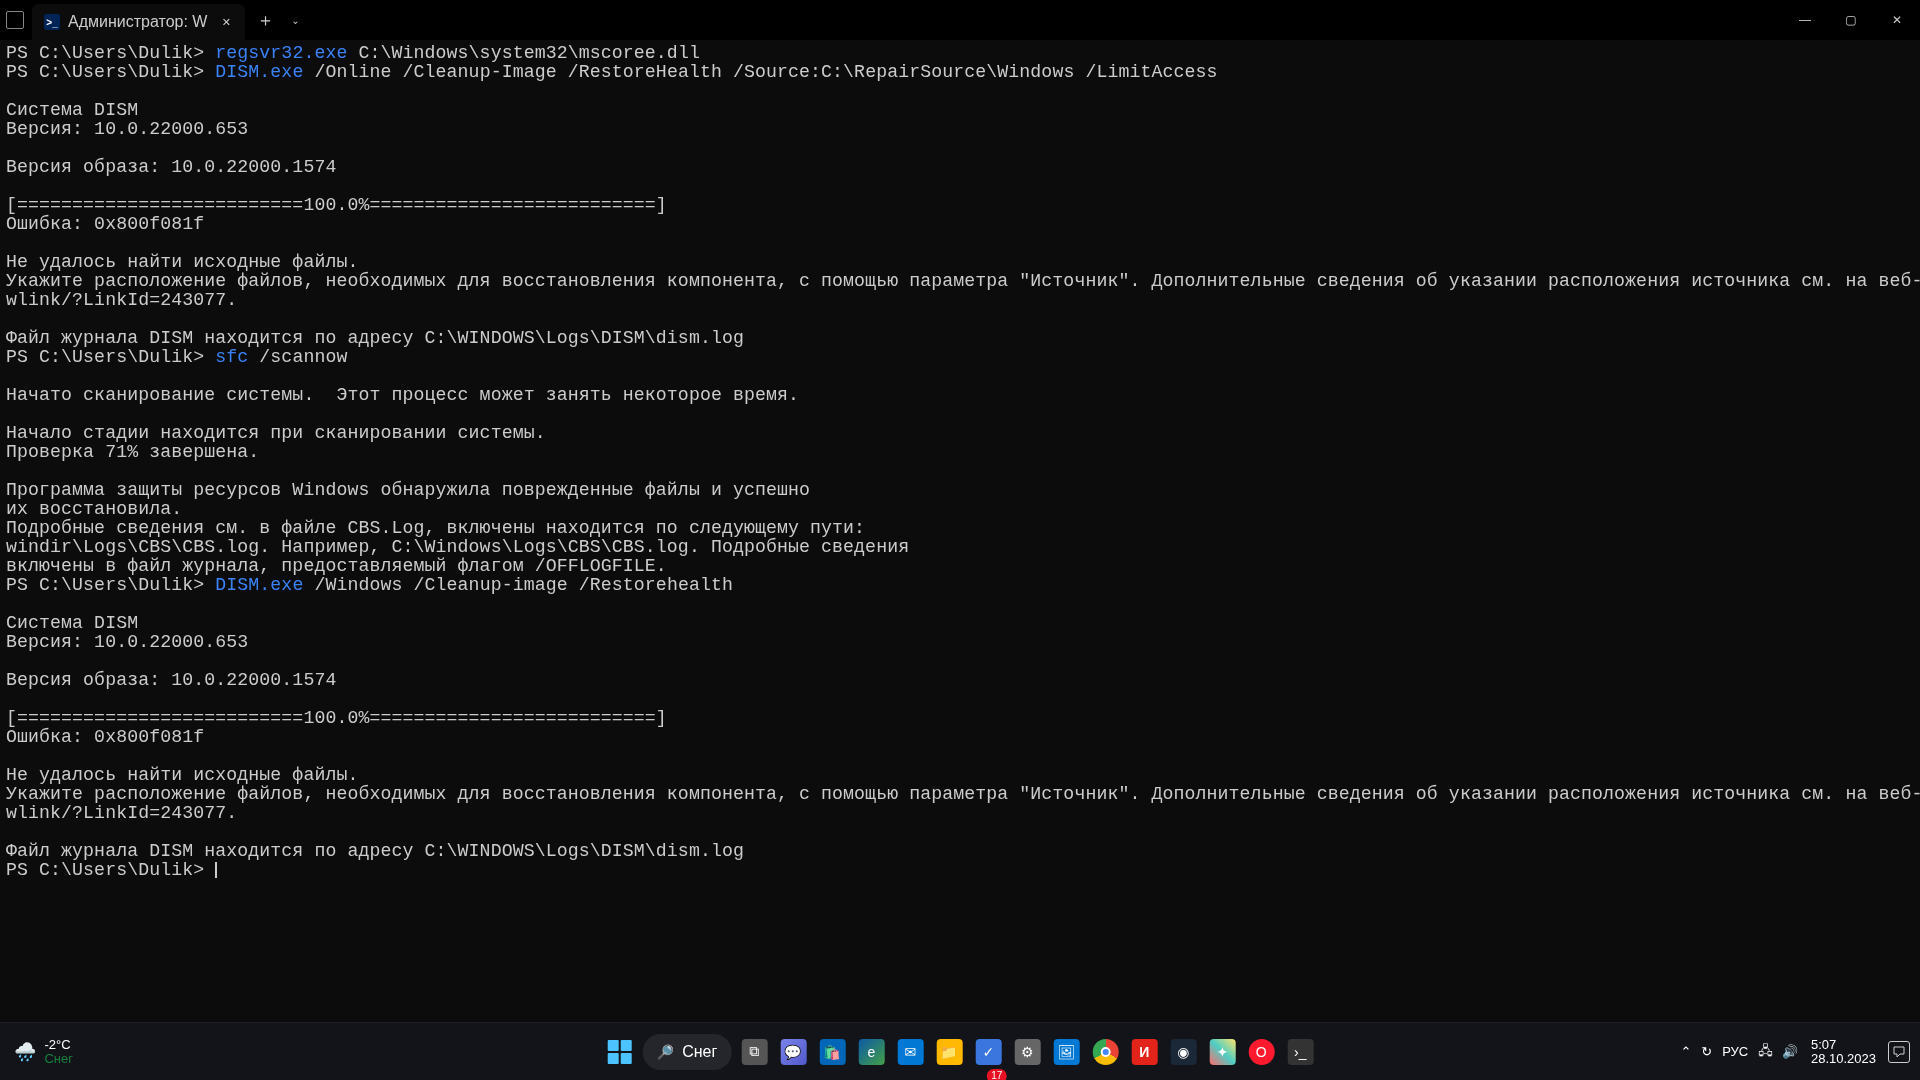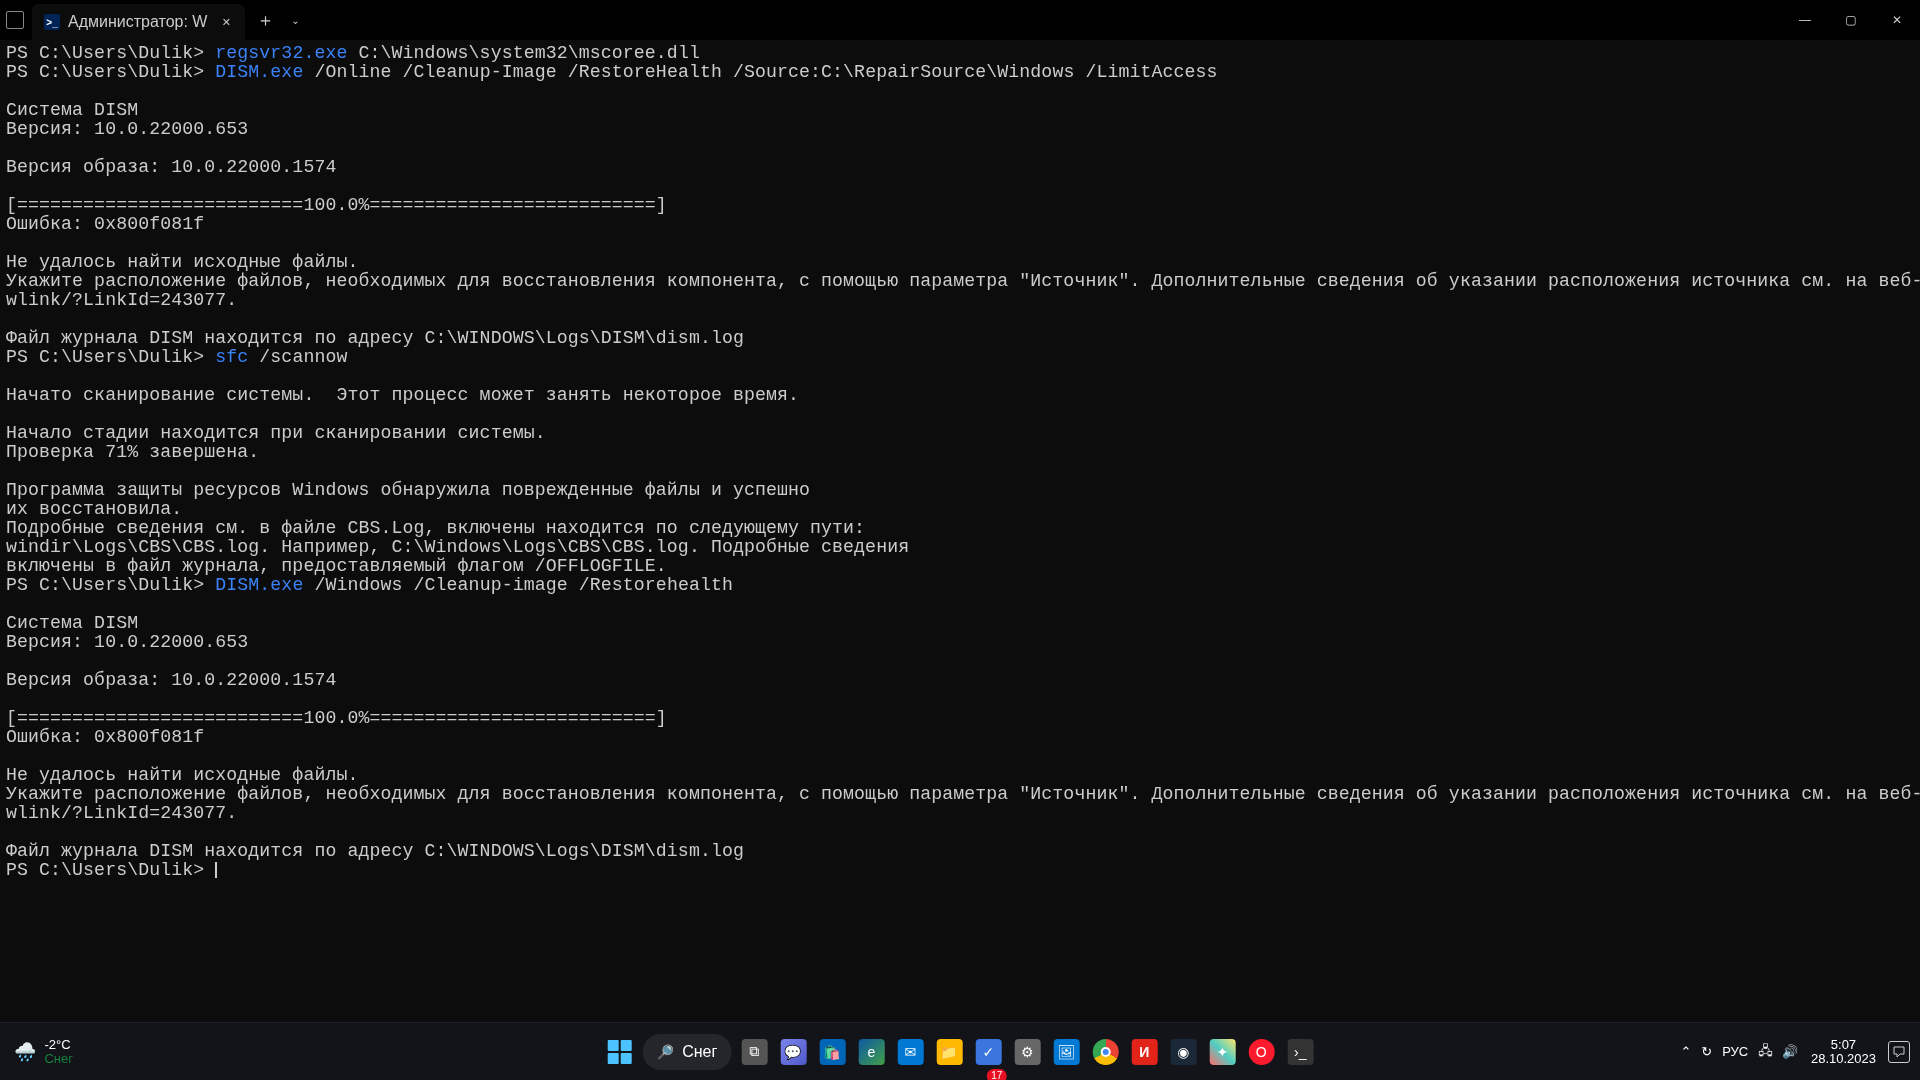--- a/index.html
+++ b/index.html
@@ -32,21 +32,21 @@
   .weather-lbl { font-size:13px; color:#15803d; }
   .tb-center { position:absolute; left:50%; transform:translateX(-50%); display:flex; align-items:center; gap:7px; }
   .start-ico { width:32px; height:32px; display:grid; grid-template-columns:1fr 1fr; grid-template-rows:1fr 1fr; gap:2px; padding:4px; cursor:pointer;}
   .start-ico div { background:#4cc2ff; border-radius:1px; }
   .search { display:flex; align-items:center; background:rgba(255,255,255,0.08); border-radius:18px; padding:6px 14px; gap:8px; cursor:pointer; height:36px;}
   .search-ico { font-size:14px; transform:scaleX(-1);}
   .tb-ico { width:32px; height:32px; border-radius:4px; display:flex; align-items:center; justify-content:center; cursor:pointer; font-size:18px; position:relative;}
   .badge { position:absolute; top:-2px; right:-2px; background:#e81123; color:#fff; font-size:10px; border-radius:8px; padding:0 4px; line-height:14px; min-width:14px; text-align:center;margin-top:35px;}
   .tb-right { margin-left:auto; display:flex; align-items:center; padding-right:10px; gap:12px; font-size:13px;}
   .tray { display:flex; align-items:center; gap:10px; }
-  .clock { display:flex; flex-direction:column; align-items:center; line-height:14px; font-size:13px; }
+  .clock { display:flex; flex-direction:column; align-items:flex-start; line-height:14px; font-size:13px; }
   .notif { width:22px; height:22px; border:1.5px solid #ccc; border-radius:3px; display:flex; align-items:center; justify-content:center;}
   
   
   .ico-sq { width:26px; height:26px; border-radius:4px; display:flex; align-items:center; justify-content:center; font-size:14px; color:#fff; }
 </style>
 </head>
 <body>
 
 <div class="titlebar">
   <div class="titlebar-left">

